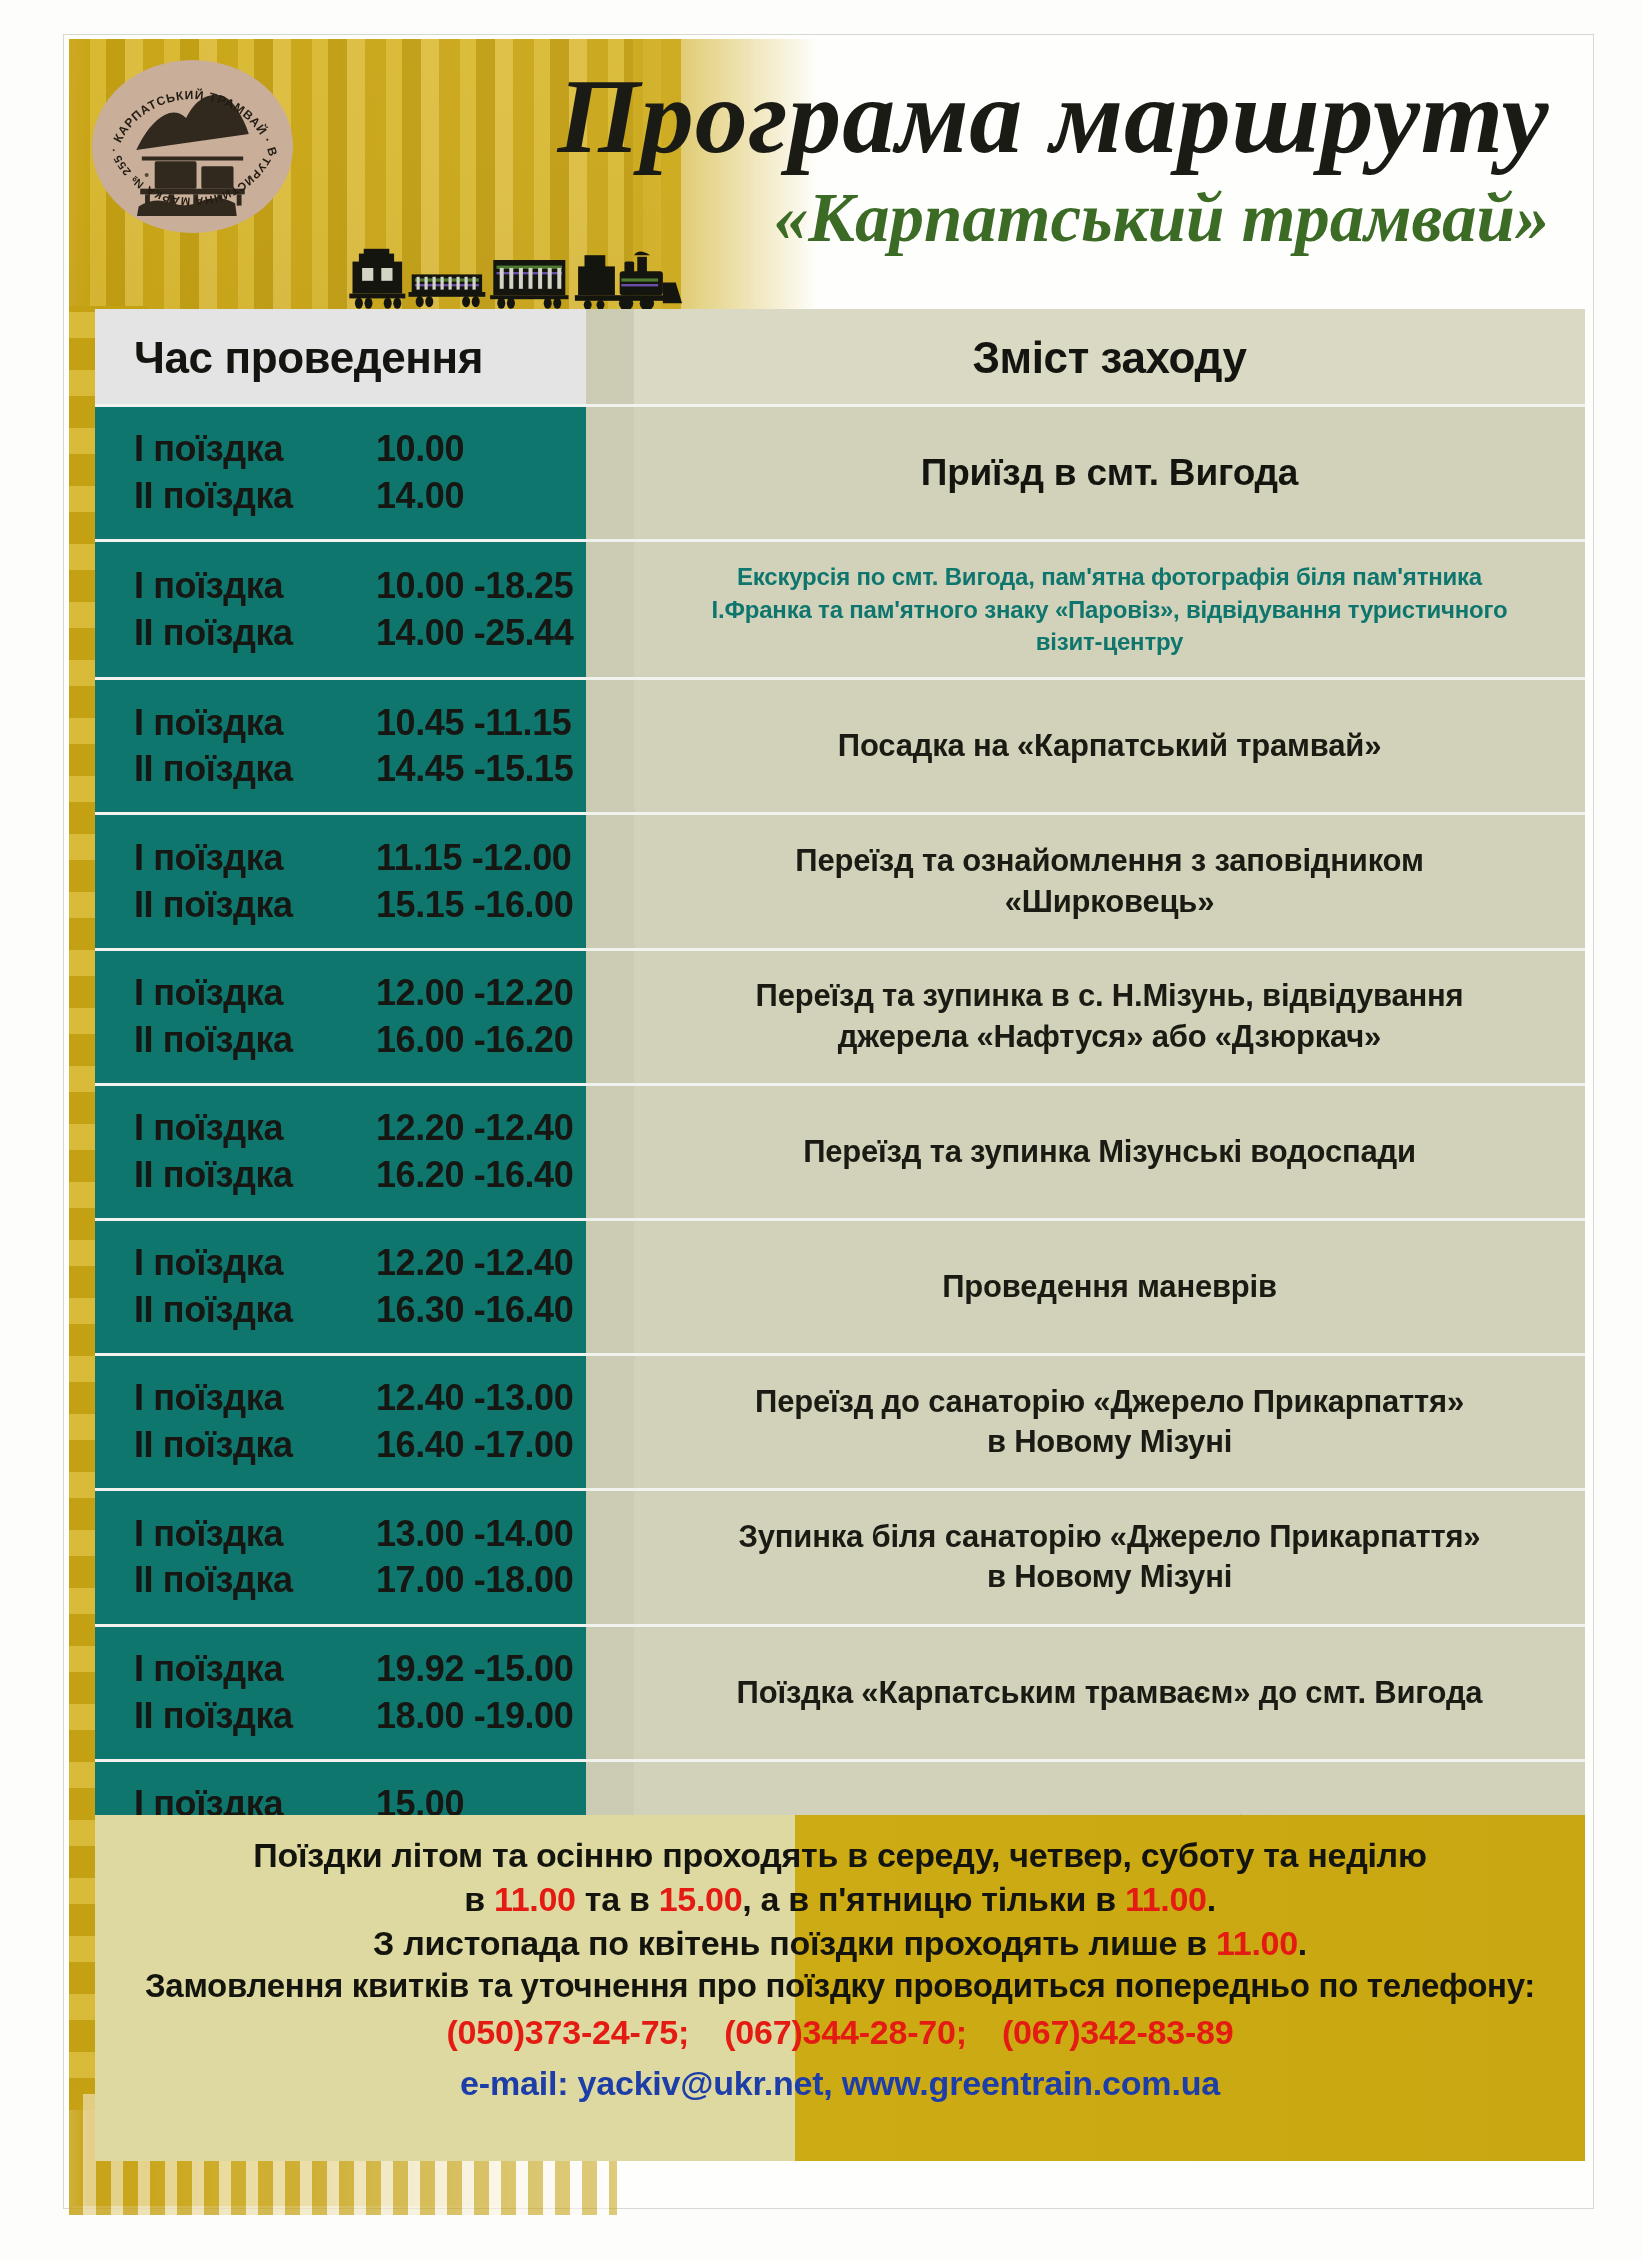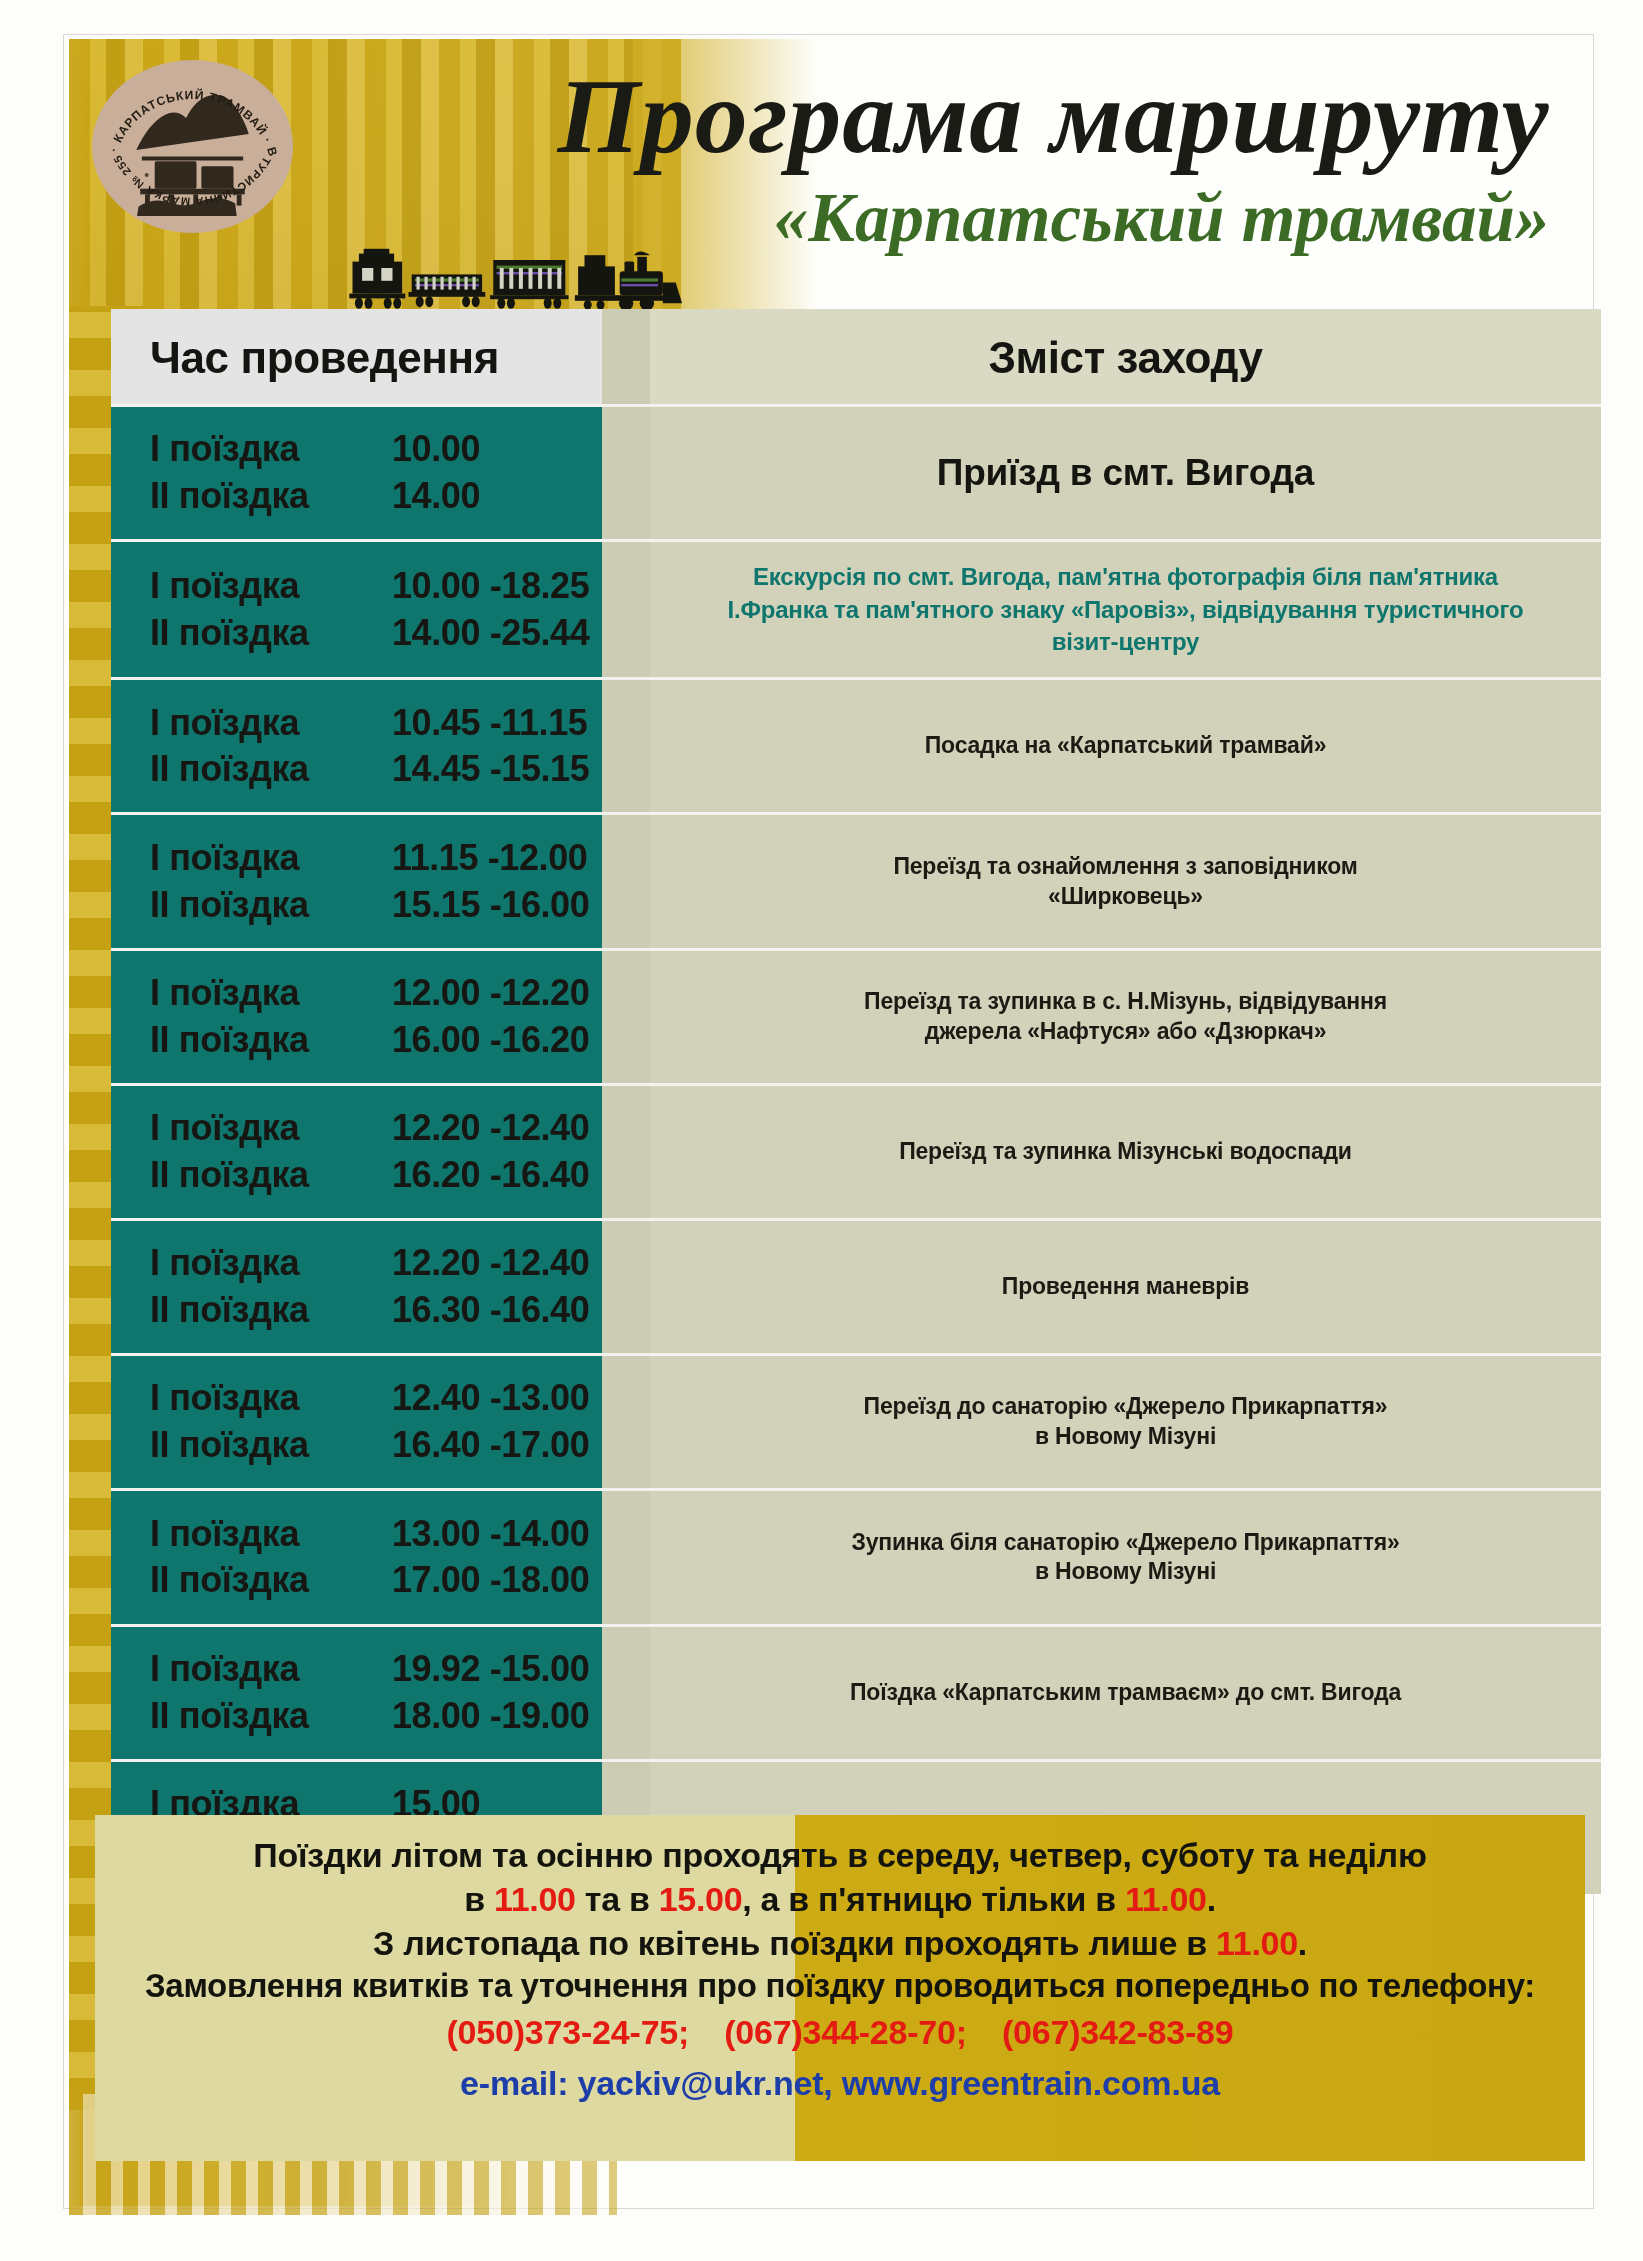--- a/index.html
+++ b/index.html
@@ -158,21 +158,21 @@
     position: absolute;
     left: 274px;
     top: 205px;
     width: 379px;
     height: 68px;
   }
 
   
   .table {
     position: absolute;
-    left: 111px;
+    left: 95px;
     top: 309px;
     width: 1490px;
     background: #ccccb4;
   }
 
   .row {
     display: flex;
     width: 100%;
     align-items: stretch;
     border-bottom: 3.2px solid #f2f2ef;
@@ -227,21 +227,21 @@
     white-space: nowrap;
   }
   .trip-label {
     display: inline-block;
     width: 242px;
     flex: 0 0 242px;
   }
   .trip-time { display: inline-block; }
 
   .desc-text {
-    font-size: 23px;
+    font-size: 31px;
     font-weight: bold;
     color: #1b1b14;
     line-height: 1.30;
     letter-spacing: -0.2px;
   }
   .desc-big {
     font-size: 37px;
     font-weight: bold;
     color: #151510;
     line-height: 1.28;

